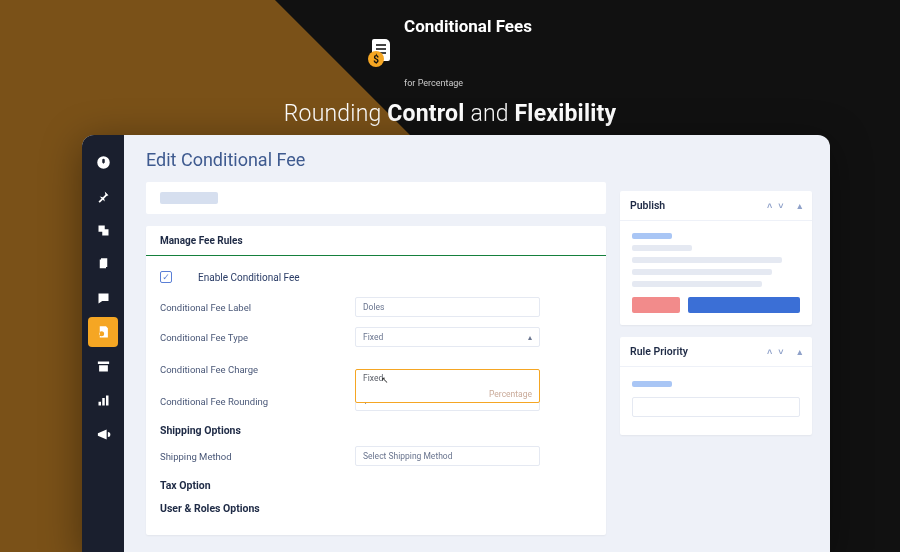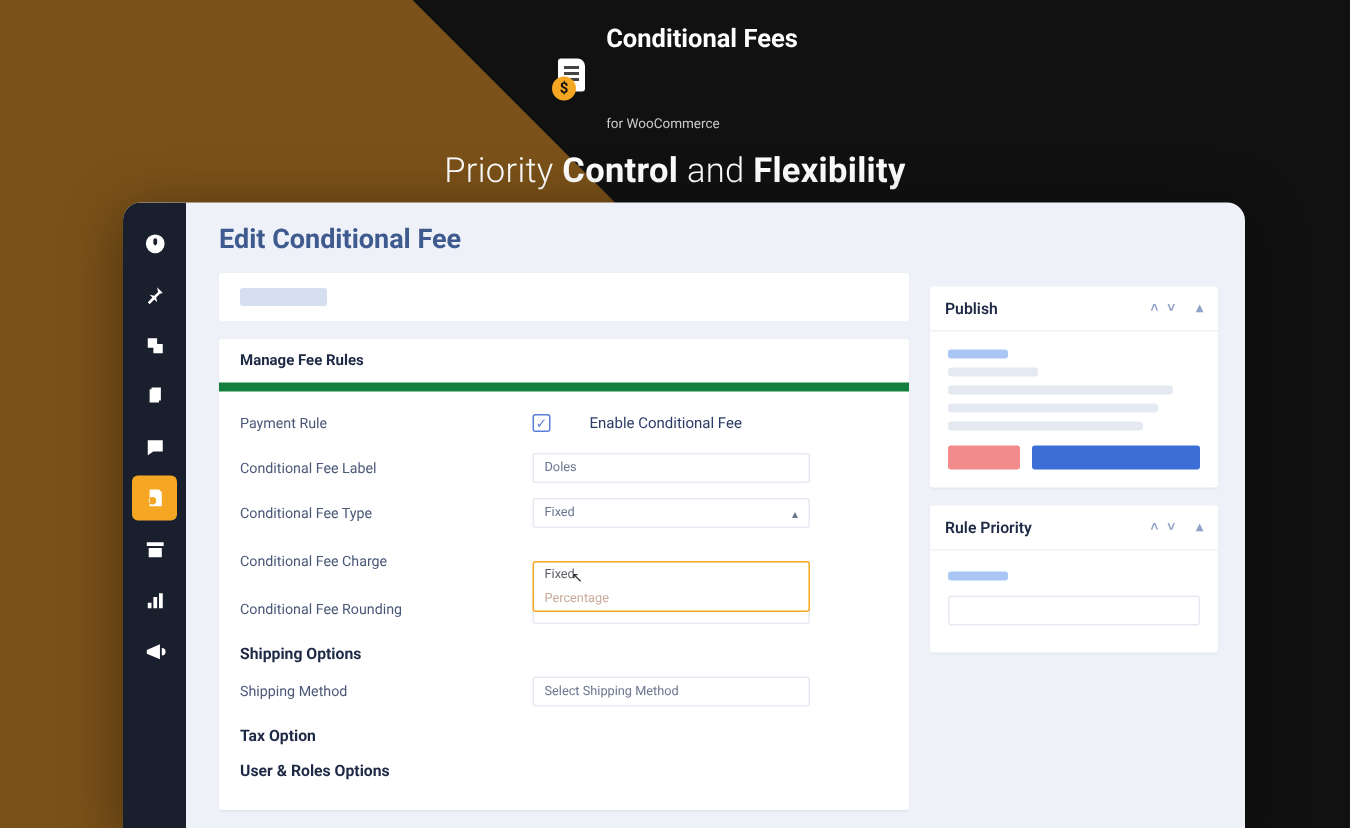--- a/index.html
+++ b/index.html
@@ -94,37 +94,37 @@
 
   .main {
     flex: 1;
     display: flex;
     gap: 14px;
     padding: 14px 18px 0 22px;
   }
   .main-col { flex: 1; min-width: 0; }
   .side-col { width: 192px; display: flex; flex-direction: column; gap: 12px; }
 
-  .page-title { font-size: 18px; color: #3e5a8f; font-weight: 700; margin-bottom: 12px; }
+  .page-title { font-size: 18px; color: #3e5a8f; font-weight: 400; margin-bottom: 12px; }
 
   .panel { background: #fff; border-radius: 2px; box-shadow: 0 1px 2px rgba(0,0,0,0.05); }
   .placeholder-bar {
     background: #fff;
     padding: 10px 14px;
     border-radius: 2px;
     margin-bottom: 12px;
   }
   .placeholder-bar .ph {
     width: 58px; height: 12px; background: #d6dfef; border-radius: 2px;
   }
 
   .section-hdr {
     font-size: 10px; font-weight: 700; color: #1e2a45;
     padding: 9px 14px;
-    border-bottom: 6px solid #15803d;
+    border-bottom: 1px solid #15803d;
   }
 
   .form-body { padding: 8px 14px 14px; }
   .form-row {
     display: flex; align-items: center;
     min-height: 26px;
     margin-bottom: 4px;
   }
   .form-label {
     width: 195px;
@@ -161,21 +161,21 @@
     width: 185px;
     border: 1px solid #f5a623;
     border-radius: 2px;
     background: #fff;
     z-index: 5;
   }
   .dropdown .opt {
     font-size: 8.5px; padding: 3px 7px; cursor: pointer;
     color: #5b5f68;
   }
-  .dropdown .opt.muted { color: #c9aa99; }
+  .dropdown .opt.muted { color: #c9aa99; text-align: right; }
   .pointer {
     position: absolute; font-size: 9px; color: #222;
     left: 25px; top: 5px; pointer-events: none;
   }
 
   .subsection {
     font-size: 10.5px; font-weight: 700; color: #1e2a45;
     margin: 10px 0 6px;
   }
 
@@ -209,25 +209,25 @@
 <div class="bg-shape"></div>
 
 <div class="hero">
   <div class="logo-row">
     <div class="logo-icon">
       <div class="doc"></div>
       <div class="coin">$</div>
     </div>
     <div class="logo-text">
       <span class="logo-title">Conditional Fees</span>
-      <span class="logo-sub">for WooCommerce</span>
+      <span class="logo-sub">for Percentage</span>
     </div>
   </div>
   <div class="tagline">
-    <span>Priority </span><b>Control</b><span> and </span><b>Flexibility</b>
+    <span>Rounding </span><b>Control</b><span> and </span><b>Flexibility</b>
   </div>
 </div>
 
 <div class="app-window">
 
   <div class="sidebar">
     <div class="sidebar-item">
         <svg viewBox="0 0 24 24">
           <path d="M12 2a10 10 0 100 20 10 10 0 000-20zm0 4a2 2 0 012 2l0 4-2 2-2-2V8a2 2 0 012-2z"></path>
         </svg>
@@ -280,21 +280,20 @@
 
       <div class="placeholder-bar">
         <div class="ph"></div>
       </div>
 
       <div class="panel">
         <div class="section-hdr">Manage Fee Rules</div>
         <div class="form-body">
 
           <div class="form-row">
-            <div class="form-label">Payment Rule</div>
             <div class="form-control">
               <div class="checkbox-row">
                 <span class="chk">✓</span>
                 <span class="chk-label">Enable Conditional Fee</span>
               </div>
             </div>
           </div>
 
           <div class="form-row">
             <div class="form-label">Conditional Fee Label</div>

